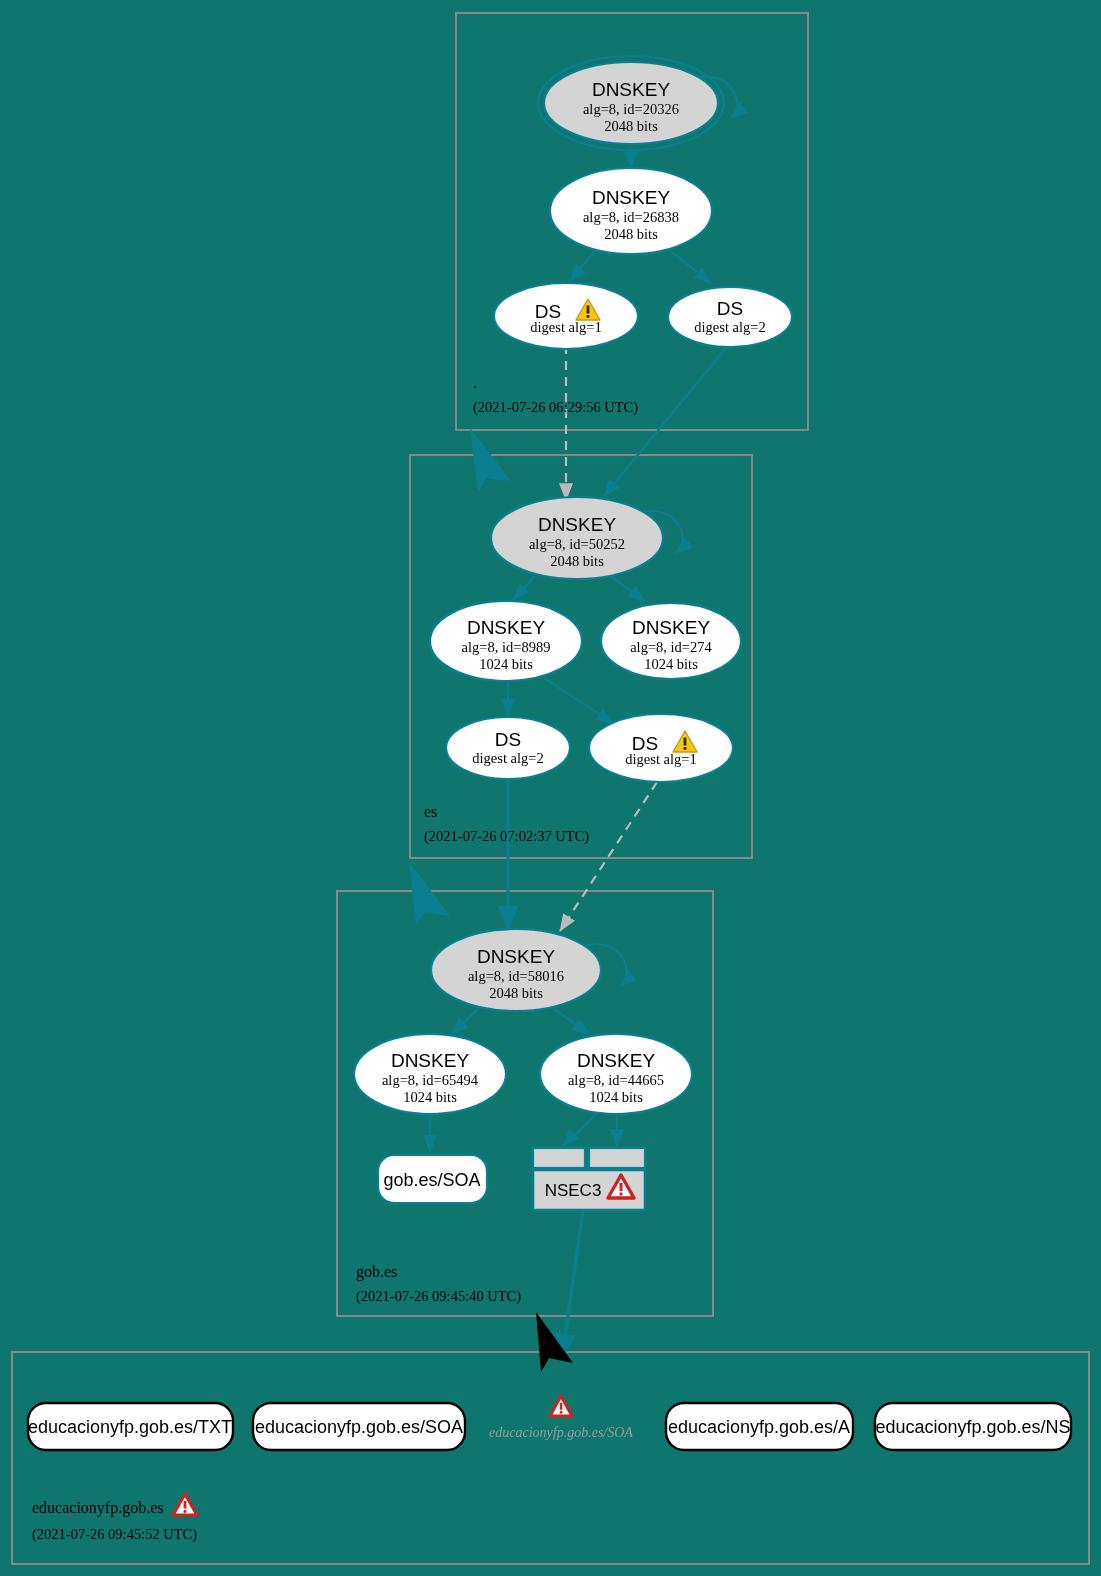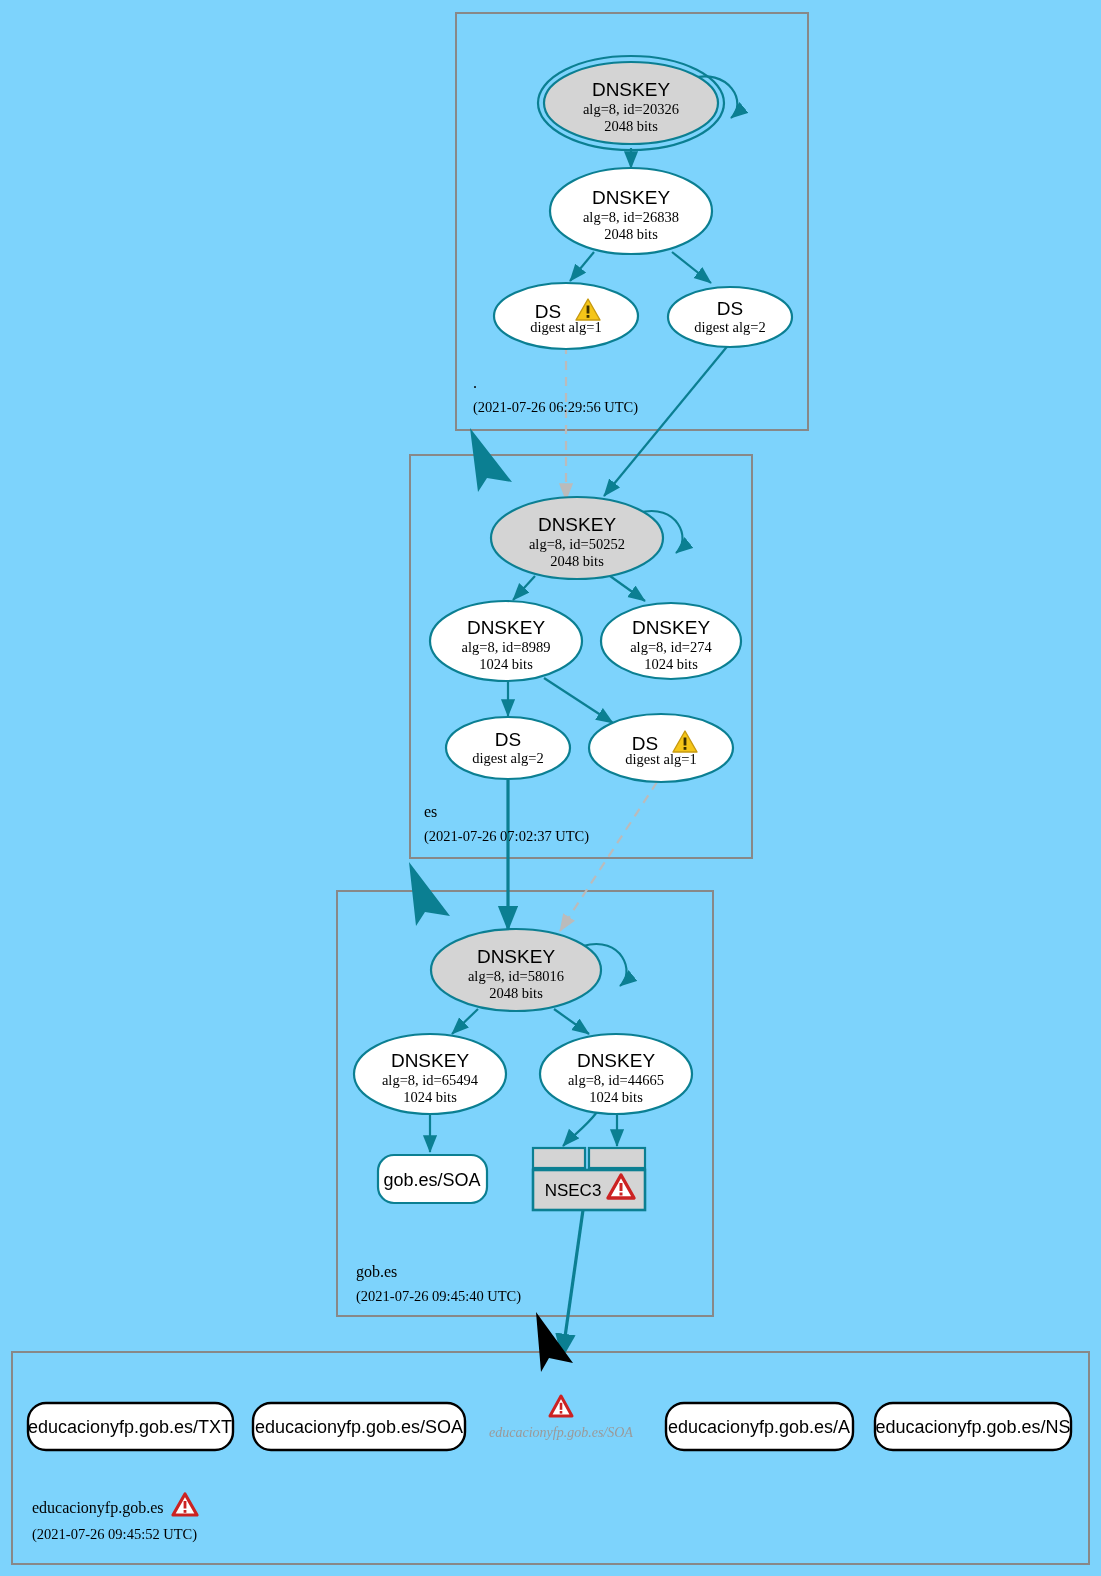--- a/index.html
+++ b/index.html
@@ -7,21 +7,21 @@
     padding: 0;
     background: #ffffff;
   }
   body {
     font-family: "Liberation Sans", sans-serif;
   }
   #canvas {
     position: relative;
     width: 1101px;
     height: 1576px;
-    background: #7dd3fc;
+    background: #0f766e;
     overflow: hidden;
   }
   svg.layer {
     position: absolute;
     left: 0;
     top: 0;
     width: 1101px;
     height: 1576px;
   }
   .zone-box {

